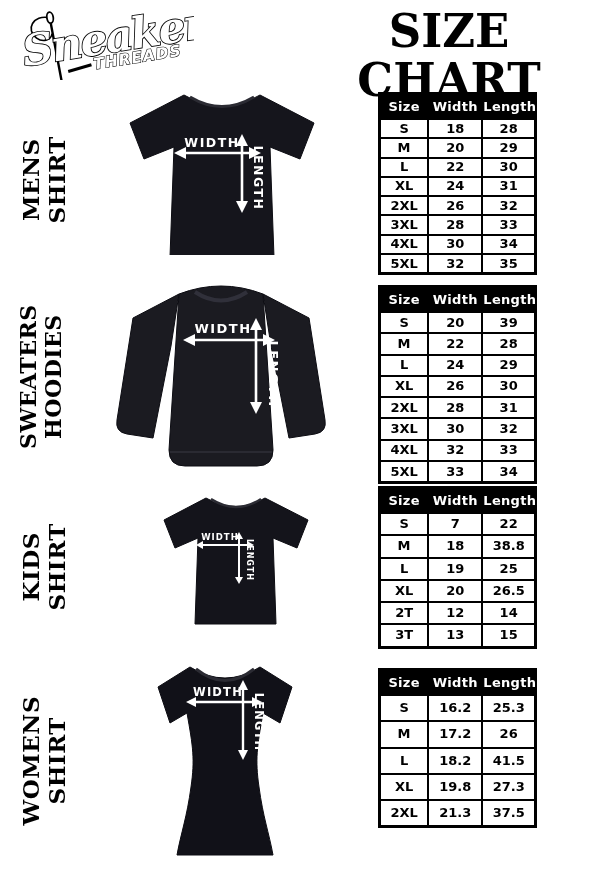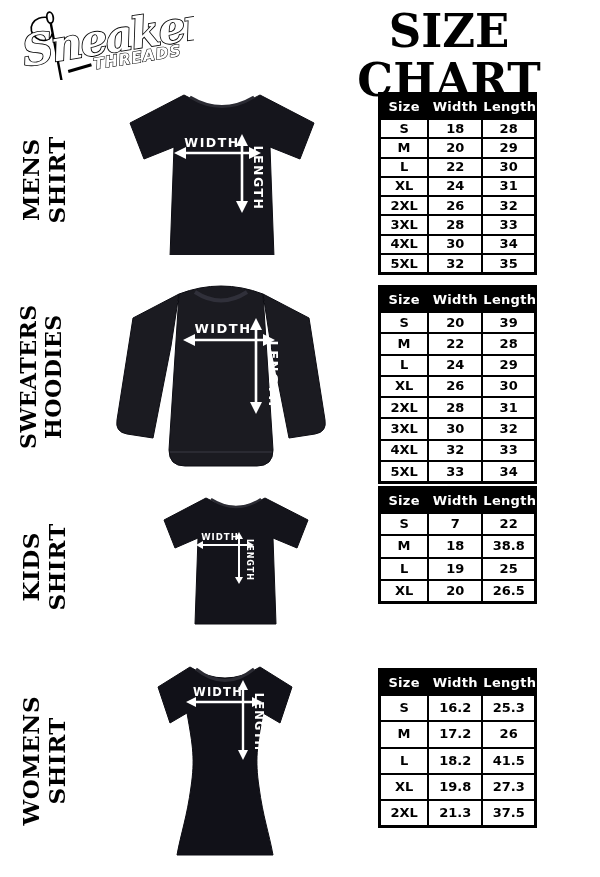--- a/index.html
+++ b/index.html
@@ -262,20 +262,30 @@
         <tr>
           <td>L</td>
           <td>19</td>
           <td>25</td>
         </tr>
         <tr>
           <td>XL</td>
           <td>20</td>
           <td>26.5</td>
         </tr>
+        <tr>
+          <td>2T</td>
+          <td>12</td>
+          <td>14</td>
+        </tr>
+        <tr>
+          <td>3T</td>
+          <td>13</td>
+          <td>15</td>
+        </tr>
       </tbody>
   </table>
 
   <div class="side-label lab-womens">
     <span class="rot">WOMENS SHIRT</span>
   </div>
 
   <svg class="garment g-womens" viewBox="0 0 190 206">
     <path fill="#111118" stroke="#0c0c12" stroke-width="1" d="M60,12 Q95,34 130,12 L162,32 L150,68 L133,58 C127,92 125,104 129,132 C133,162 139,178 143,200 L47,200 C51,178 57,162 61,132 C65,104 63,92 57,58 L40,68 L28,32 Z"></path>
     <path d="M66,14 Q95,37 124,14" fill="none" stroke="#2b2b33" stroke-width="3"></path>

